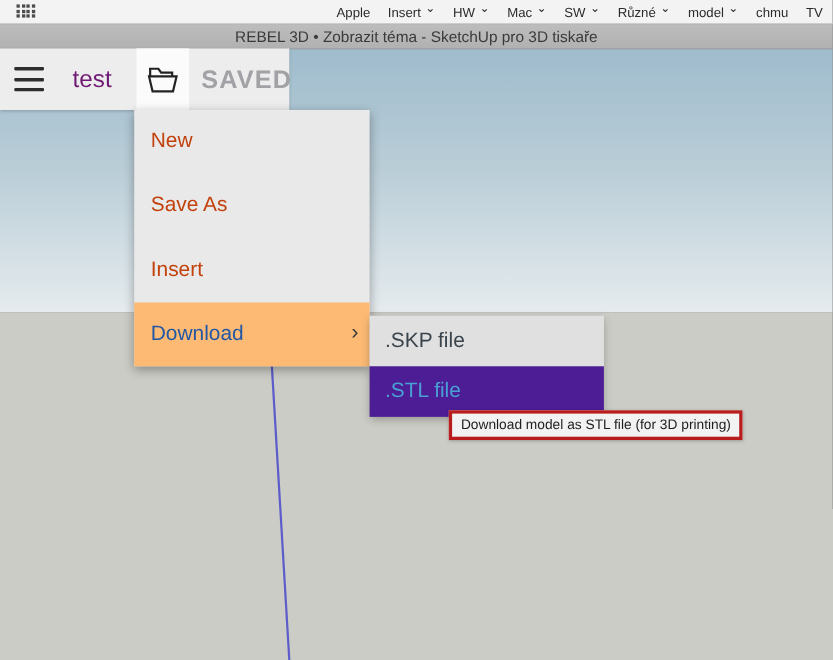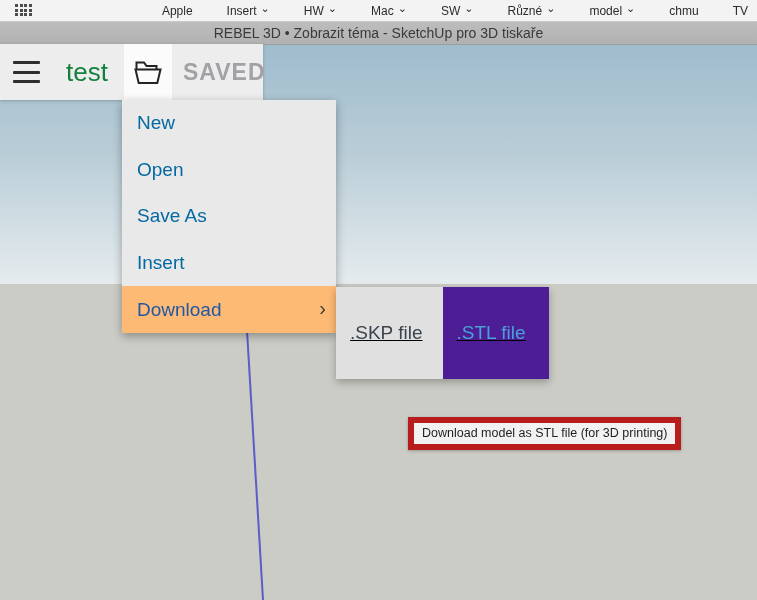--- a/index.html
+++ b/index.html
@@ -15,21 +15,21 @@
     display:flex;align-items:center;
   }
   .grid-icon{
     position:absolute;left:15px;top:4px;width:16px;height:13px;
     display:grid;grid-template-columns:repeat(4,3px);grid-template-rows:repeat(3,3px);
     gap:1.5px;
   }
   .grid-icon i{background:#4c4c4c;display:block;}
   .bm-items{
     position:absolute;right:9px;top:0;height:21px;
-    display:flex;align-items:center;gap:34px;
+    display:flex;align-items:center;gap:16px;
   }
   .bm{
     font-size:12px;color:#2b2b2b;white-space:nowrap;cursor:default;
     display:inline-flex;align-items:center;gap:4px;
   }
   .bm .chev{font-size:11px;color:#2b2b2b;line-height:8px;position:relative;top:-3px;}
   
   .tab-bar{
     position:absolute;left:0;top:22px;width:757px;height:22px;
     background:linear-gradient(#bdbdbd,#b1b1b1);
@@ -53,64 +53,64 @@
     position:absolute;left:0;top:44px;width:263px;height:56px;
     background:#ededed;box-shadow:0 1px 3px rgba(0,0,0,.22);
   }
   .hamburger{
     position:absolute;left:13px;top:17px;width:27px;height:22px;
     display:flex;flex-direction:column;justify-content:space-between;cursor:pointer;
   }
   .hamburger i{display:block;height:3px;background:#2d2d2d;border-radius:1px;}
   .model-title{
     position:absolute;left:66px;top:0;height:56px;display:flex;align-items:center;
-    font-size:26px;color:#15803d;
+    font-size:22px;color:#701a75;
   }
   .folder-btn{
     position:absolute;left:124px;top:0;width:48px;height:56px;
     background:#fbfbfb;display:flex;align-items:center;justify-content:center;
     cursor:pointer;
   }
   .save-status{
     position:absolute;left:183px;top:0;height:56px;display:flex;align-items:center;
     font-size:23px;font-weight:bold;letter-spacing:1px;color:#a2a2a6;
   }
   
   .file-menu{
     position:absolute;left:122px;top:100px;width:214px;height:233px;
     background:#e9e9e9;box-shadow:0 3px 9px rgba(0,0,0,.33);
     display:flex;flex-direction:column;z-index:5;
   }
   .menu-item{
     flex:1;display:flex;align-items:center;padding-left:15px;
-    font-size:19px;color:#0369a1;cursor:pointer;position:relative;
+    font-size:19px;color:#c2410c;cursor:pointer;position:relative;
   }
   .menu-item.active{background:#fdba74;color:#2257a4;}
   .menu-item .sub-arrow{
     position:absolute;right:10px;font-size:20px;color:#3c3c3c;top:50%;
     transform:translateY(-56%);
   }
   
   .sub-menu{
     position:absolute;left:336px;top:287px;width:213px;height:92px;
-    display:flex;
-    box-shadow:0 3px 8px rgba(0,0,0,.28);z-index:6;text-decoration:underline;
+    display:flex;flex-direction:column;
+    box-shadow:0 3px 8px rgba(0,0,0,.28);z-index:6;
   }
   .sub-item{
     flex:1;display:flex;align-items:center;padding-left:14px;
     font-size:19px;cursor:pointer;
   }
   .sub-item.plain{background:#e0e0e0;color:#3a444c;}
   .sub-item.hovered{background:#4c1d95;color:#4aa0d5;}
   
   .tooltip{
     position:absolute;left:408px;top:373px;z-index:9;
-    background:#f2f2f2;border:6px solid #b91c1c;
+    background:#f2f2f2;border:3px solid #b91c1c;
     box-shadow:0 1px 3px rgba(0,0,0,.25);
-    font-size:12.5px;color:#1e1e1e;padding:3px 8px 4px 8px;white-space:nowrap;margin-top:44px;
+    font-size:12.5px;color:#1e1e1e;padding:3px 8px 4px 8px;white-space:nowrap;
   }
 </style>
 </head>
 <body>
 
 <div class="screen">
 
   <div class="canvas">
     <div class="sky"></div>
     <div class="ground"></div>
@@ -189,23 +189,20 @@
       </svg>
     </span>
     <span class="save-status">SAVED</span>
   </div>
 
   <div class="file-menu">
     <div class="menu-item">
       <span>New</span>
     </div>
     <div class="menu-item">
-      <span>Open</span>
-    </div>
-    <div class="menu-item">
       <span>Save As</span>
     </div>
     <div class="menu-item">
       <span>Insert</span>
     </div>
     <div class="menu-item active">
       <span>Download</span>
       <span class="sub-arrow">›</span>
     </div>
   </div>

